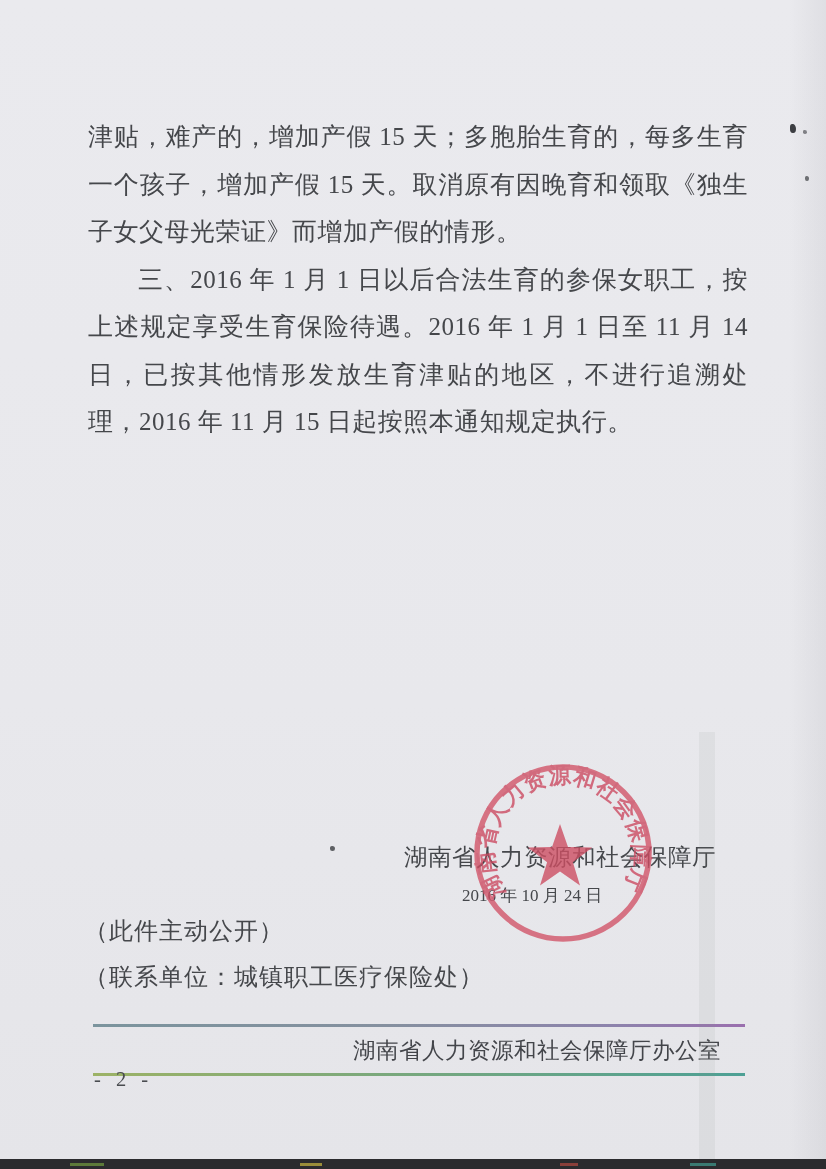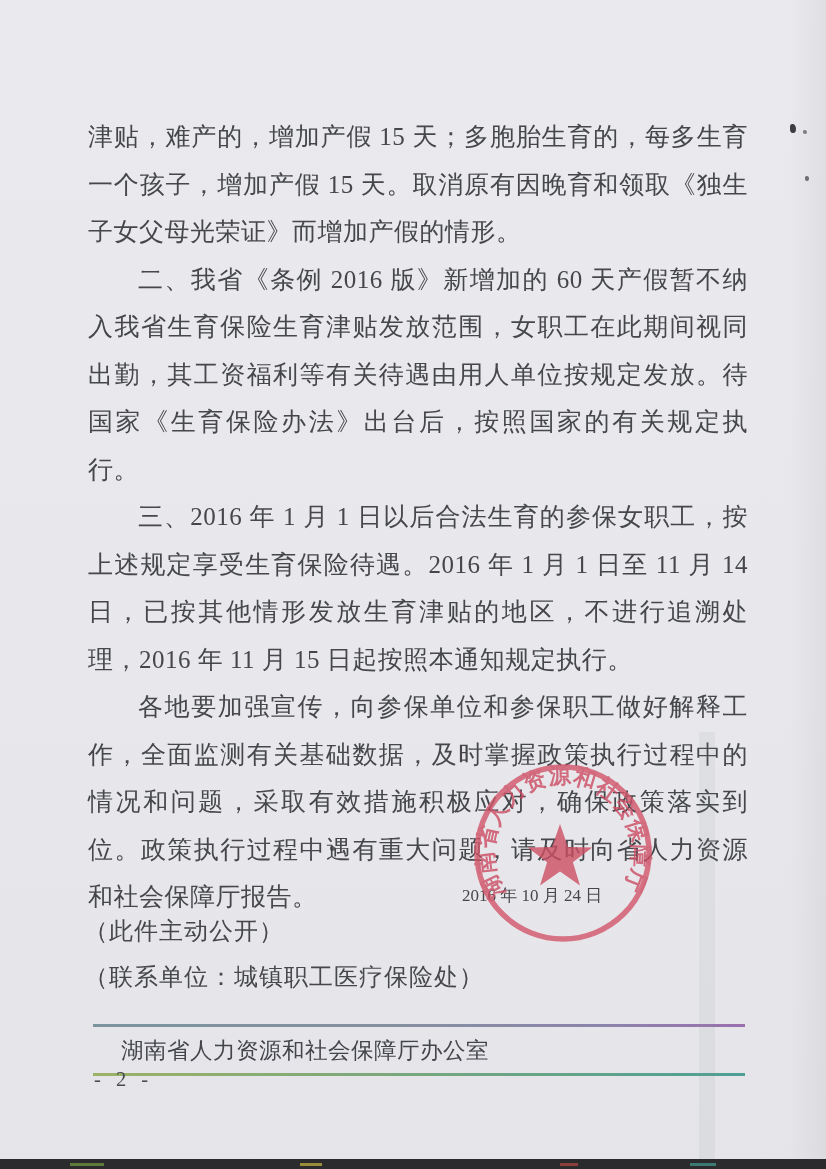--- a/index.html
+++ b/index.html
@@ -54,41 +54,40 @@
   
   .note{position:absolute;left:84px;font-size:24px;letter-spacing:1px;white-space:nowrap;}
   .note-1{top:915px;}
   .note-2{top:961px;}
   
   .footer{position:absolute;left:93px;top:1024px;width:652px;}
   .footer-rule{height:3px;width:100%;}
   .footer-rule-top{background:linear-gradient(90deg,#7b949d 0%,#85909f 45%,#8d83ac 80%,#9a6fae 100%);}
   .footer-rule-bottom{background:linear-gradient(90deg,#9cb266 0%,#7aa87c 45%,#4da095 100%);}
   .footer-row{
-    display:flex;justify-content:flex-start;align-items:center;
+    display:flex;justify-content:flex-end;align-items:center;
     padding:8px 24px 7px 28px;font-size:22.5px;letter-spacing:0.5px;
     color:#43454a;white-space:nowrap;
   }
   .page-number{
     position:absolute;left:94px;top:1068px;
     font-size:20.5px;letter-spacing:5px;color:#4a4c50;
   }
 </style>
 </head>
 <body>
 
 <div class="page">
 
   <div class="body-text">
     <p>津贴，难产的，增加产假 15 天；多胞胎生育的，每多生育一个孩子，增加产假 15 天。取消原有因晚育和领取《独生子女父母光荣证》而增加产假的情形。</p>
-    <p class="indent">二、我省《条例 2016 版》新增加的 60 天产假暂不纳入我省生育保险生育津贴发放范围，女职工在此期间视同出勤，其工资福利等有关待遇由用人单位按规定发放。待国家《生育保险办法》出台后，按照国家的有关规定执行。</p>
     <p class="indent">三、2016 年 1 月 1 日以后合法生育的参保女职工，按上述规定享受生育保险待遇。2016 年 1 月 1 日至 11 月 14 日，已按其他情形发放生育津贴的地区，不进行追溯处理，2016 年 11 月 15 日起按照本通知规定执行。</p>
-    <p class="indent">各地要加强宣传，向参保单位和参保职工做好解释工作，全面监测有关基础数据，及时掌握政策执行过程中的情况和问题，采取有效措施积极应对，确保政策落实到位。政策执行过程中遇有重大问题，请及时向省人力资源和社会保障厅报告。</p>
   </div>
 
+  <div class="sig-org">湖南省人力资源和社会保障厅</div>
   <div class="sig-date">2016 年 10 月 24 日</div>
 
   <svg class="seal" width="200" height="200" viewBox="0 0 200 200">
     <defs>
       <path id="sealArc" d="M 42.7,140.2 A 70,70 0 1 1 157.3,140.2" fill="none"></path>
       <filter id="sealSoft" x="-10%" y="-10%" width="120%" height="120%">
         <feGaussianBlur stdDeviation="0.7"></feGaussianBlur>
       </filter>
     </defs>
     <g filter="url(#sealSoft)" opacity="0.8">

